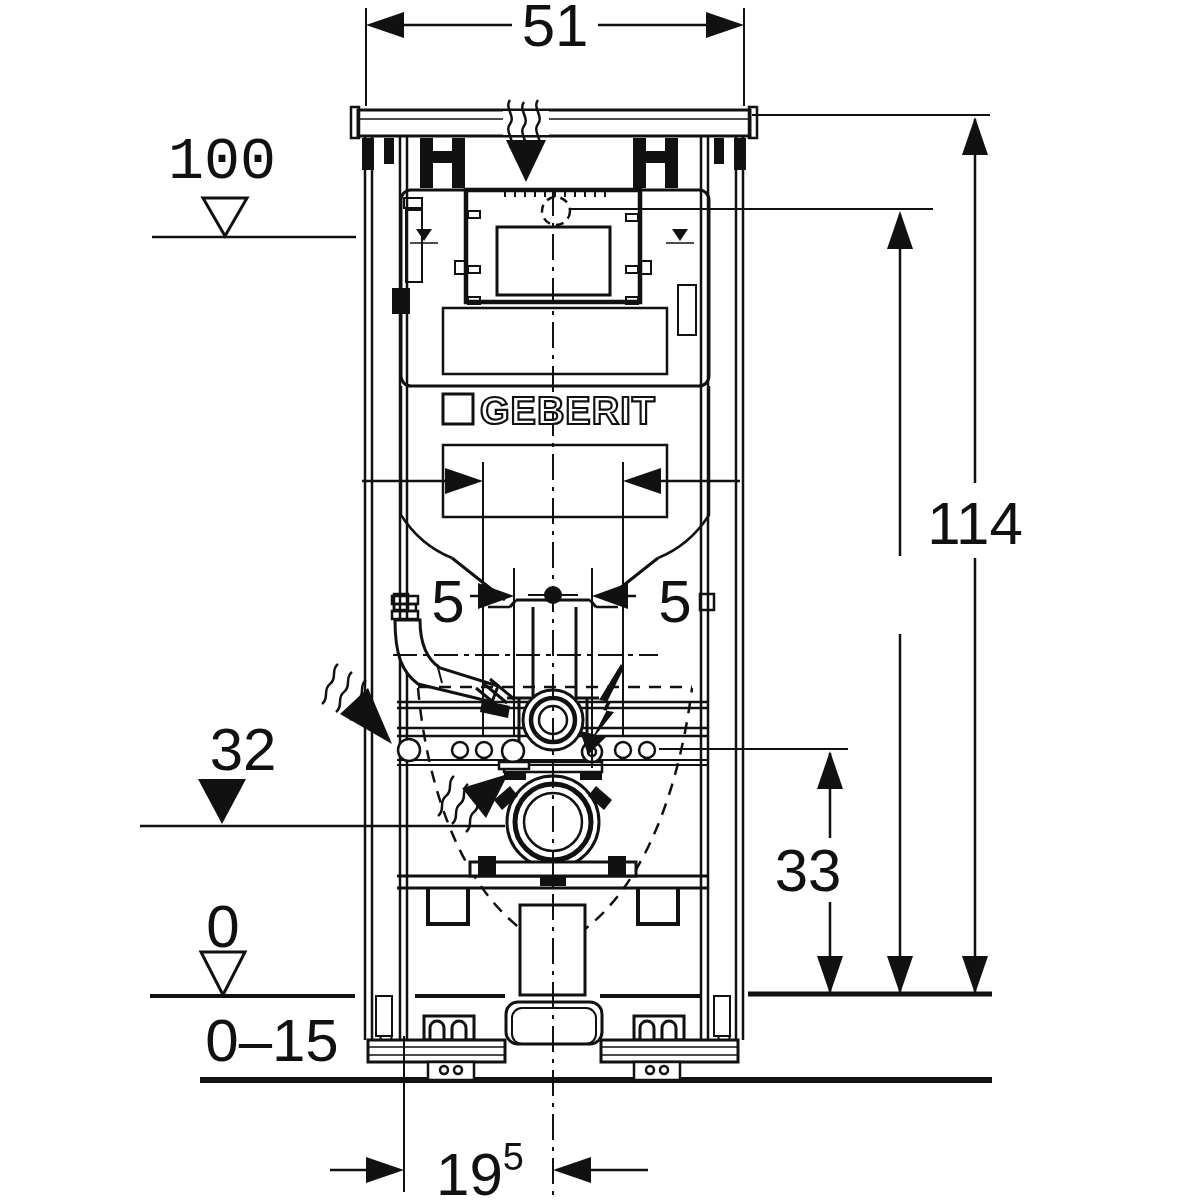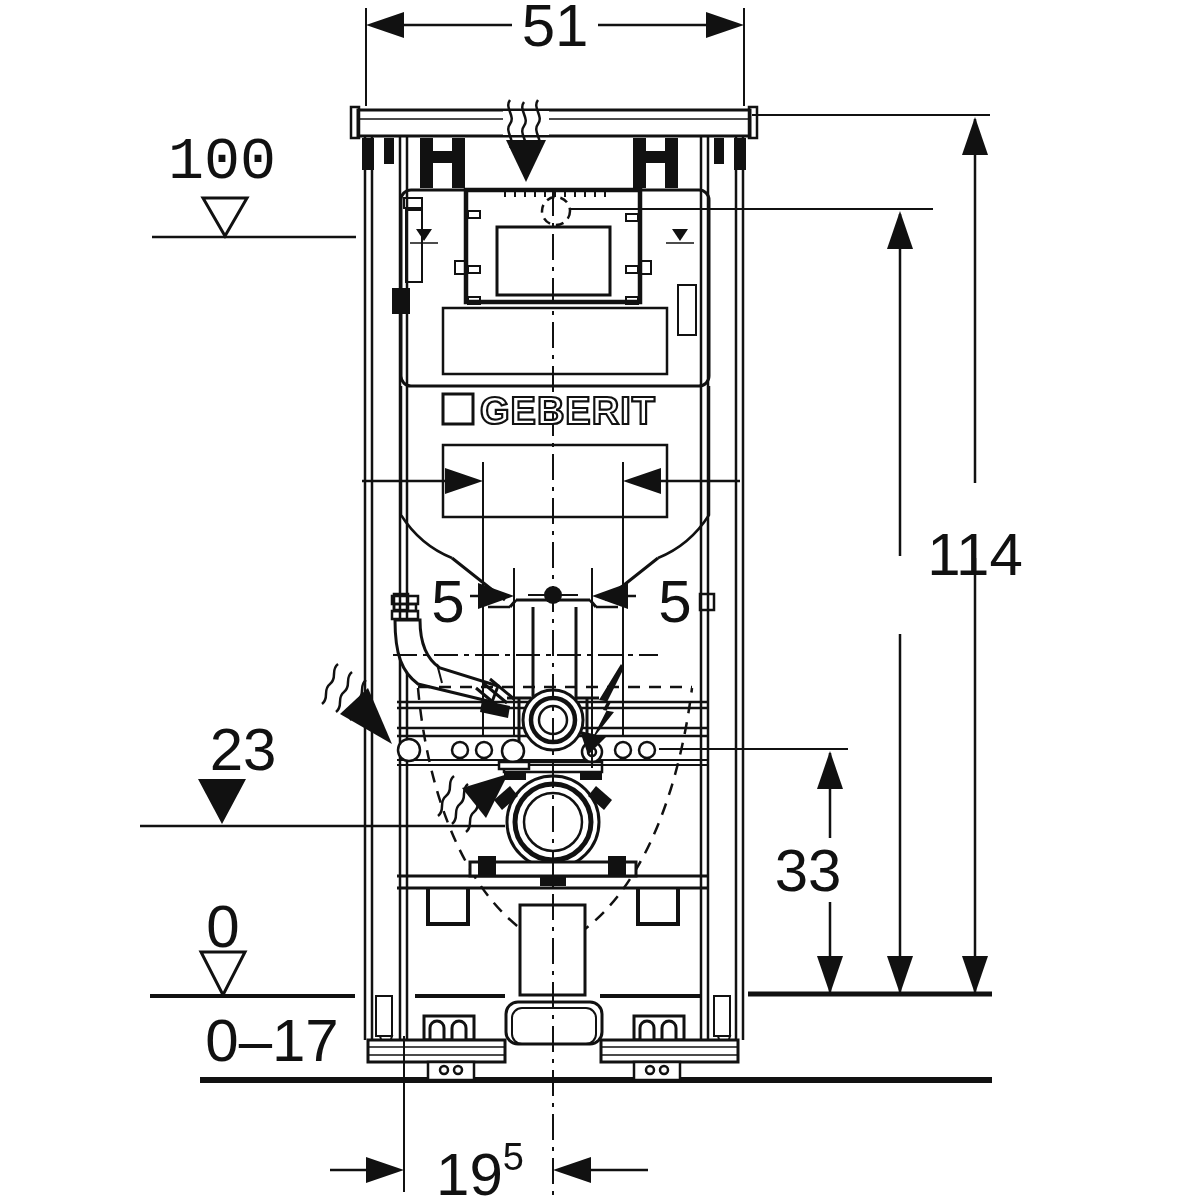--- a/index.html
+++ b/index.html
@@ -262,30 +262,30 @@
       <rect x="443" y="394" width="30" height="30" stroke-width="3"></rect>
       <text x="480" y="424" font-family="Liberation Sans, sans-serif" font-size="38" font-weight="bold" letter-spacing="1" fill="#fff" stroke="#111" stroke-width="2.2">GEBERIT</text>
     </g>
   </g>
 </svg>
 
 <div class="dim" style="left:555px;top:26px;">
   <span>51</span></div>
 <div class="dim" style="left:222px;top:162px;font-family:Liberation Mono, monospace;">
   <span>100</span></div>
-<div class="dim" style="left:975px;top:524px;margin-top:31px;">
+<div class="dim" style="left:975px;top:524px;">
   <span>114</span></div>
 <div class="dim" style="left:448px;top:602px;">
   <span>5</span></div>
 <div class="dim" style="left:675px;top:602px;">
   <span>5</span></div>
 <div class="dim" style="left:243px;top:750px;">
-  <span>23</span></div>
+  <span>32</span></div>
 <div class="dim" style="left:808px;top:871px;">
   <span>33</span></div>
 <div class="dim" style="left:223px;top:927px;">
   <span>0</span></div>
 <div class="dim" style="left:272px;top:1041px;">
-  <span>0–17</span></div>
+  <span>0–15</span></div>
 <div class="dim" style="left:480px;top:1173px;">
   <span>19</span><span class="sup">5</span></div>
 
 </div>
 
 </body></html>

